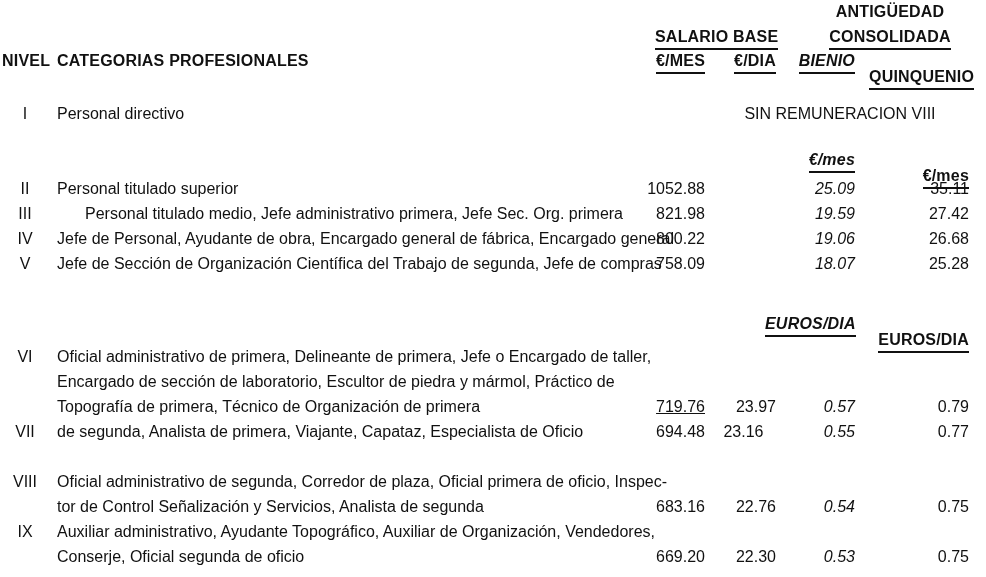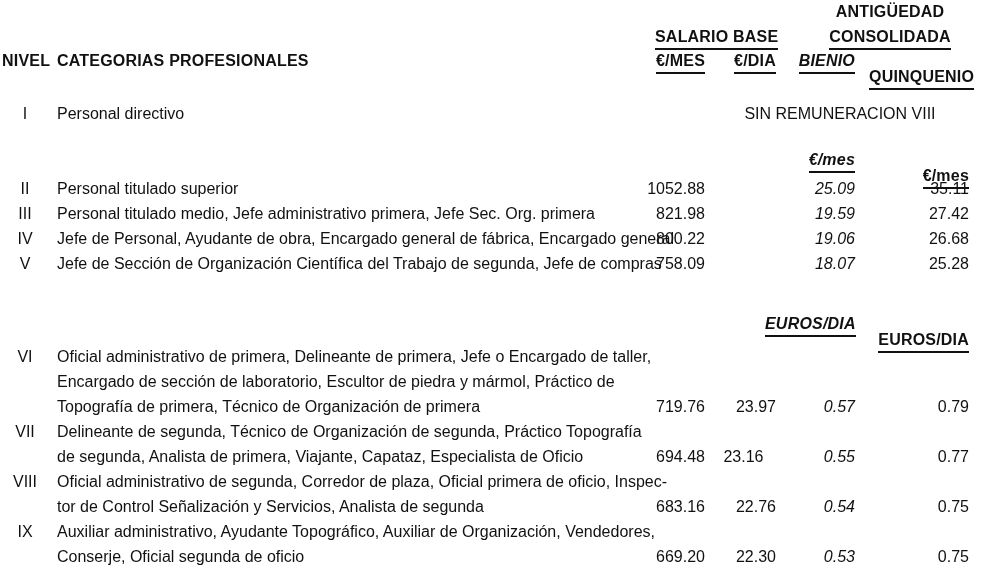--- a/index.html
+++ b/index.html
@@ -58,21 +58,21 @@
 <div class="row" style="top:176px;">
   <span class="nivel">II</span>
   <div class="cat">
     <div class="line">Personal titulado superior</div>
   </div>
   <span class="val col-mes" style="position: absolute;">1052.88</span>
   <span class="val col-bienio" style="position: absolute;">25.09</span>
   <span class="val col-quinq" style="position: absolute;">35.11</span>
 </div>
 
-<div class="row" style="top:201px;">
+<div class="row" style="top:201px;padding-left:28px;">
   <span class="nivel">III</span>
   <div class="cat">
     <div class="line">Personal titulado medio, Jefe administrativo primera, Jefe Sec. Org. primera</div>
   </div>
   <span class="val col-mes" style="position: absolute;">821.98</span>
   <span class="val col-bienio" style="position: absolute;">19.59</span>
   <span class="val col-quinq" style="position: absolute;">27.42</span>
 </div>
 
 <div class="row" style="top:226px;">
@@ -98,30 +98,29 @@
 <div class="col-bienio" style="top:315px;"><span class="bold ul">EUROS/DIA</span></div>
 <div class="col-quinq" style="top:315px;"><span class="bold ul">EUROS/DIA</span></div>
 
 <div class="row" style="top:344px;">
   <span class="nivel">VI</span>
   <div class="cat">
     <div class="line">Oficial administrativo de primera, Delineante de primera, Jefe o Encargado de taller,</div>
     <div class="line">Encargado de sección de laboratorio, Escultor de piedra y mármol, Práctico de</div>
     <div class="line">Topografía de primera, Técnico de Organización de primera</div>
   </div>
-  <span class="val col-mes" style="position: absolute;">719.76</span>
+  <span class="val col-mes" style="position: absolute; text-decoration: underline;">719.76</span>
   <span class="val col-dia" style="position: absolute;">23.97</span>
   <span class="val col-bienio" style="position: absolute;">0.57</span>
   <span class="val col-quinq" style="position: absolute;">0.79</span>
 </div>
 
 <div class="row" style="top:419px;">
   <span class="nivel">VII</span>
   <div class="cat">
-    <div class="line">Delineante de segunda, Técnico de Organización de segunda, Práctico Topografía</div>
     <div class="line">de segunda, Analista de primera, Viajante, Capataz, Especialista de Oficio</div>
   </div>
   <span class="val col-mes" style="position: absolute;">694.48</span>
   <span class="val col-dia" style="position: absolute; text-align: center;">23.16</span>
   <span class="val col-bienio" style="position: absolute;">0.55</span>
   <span class="val col-quinq" style="position: absolute;">0.77</span>
 </div>
 
 <div class="row" style="top:469px;">
   <span class="nivel">VIII</span>

